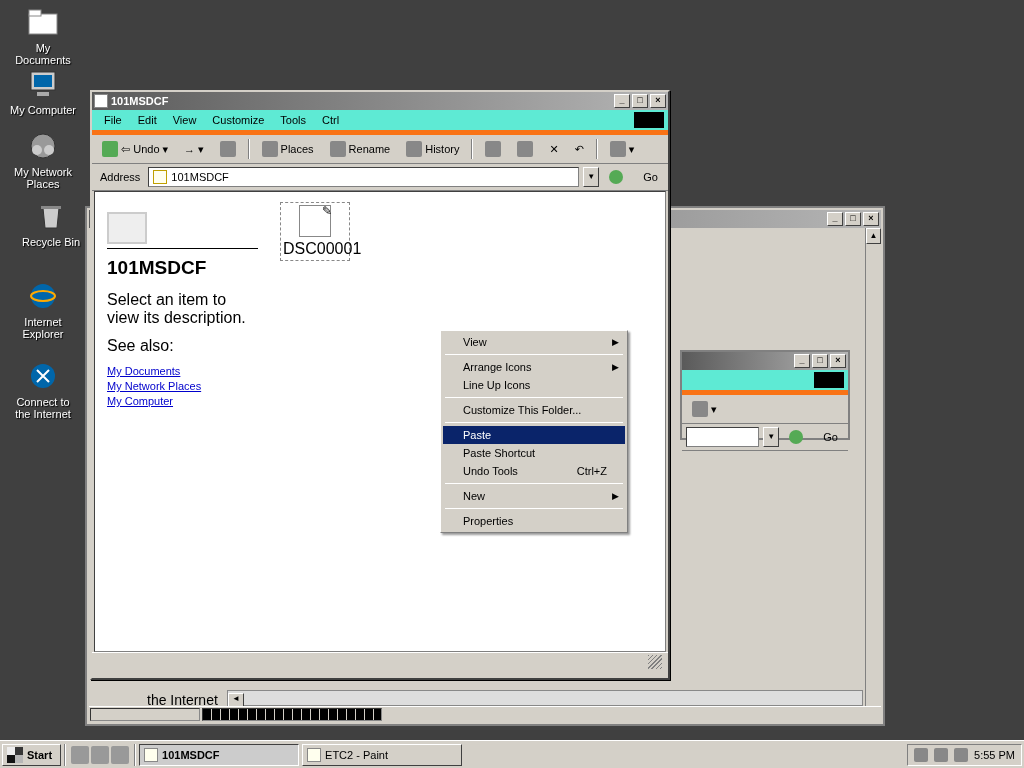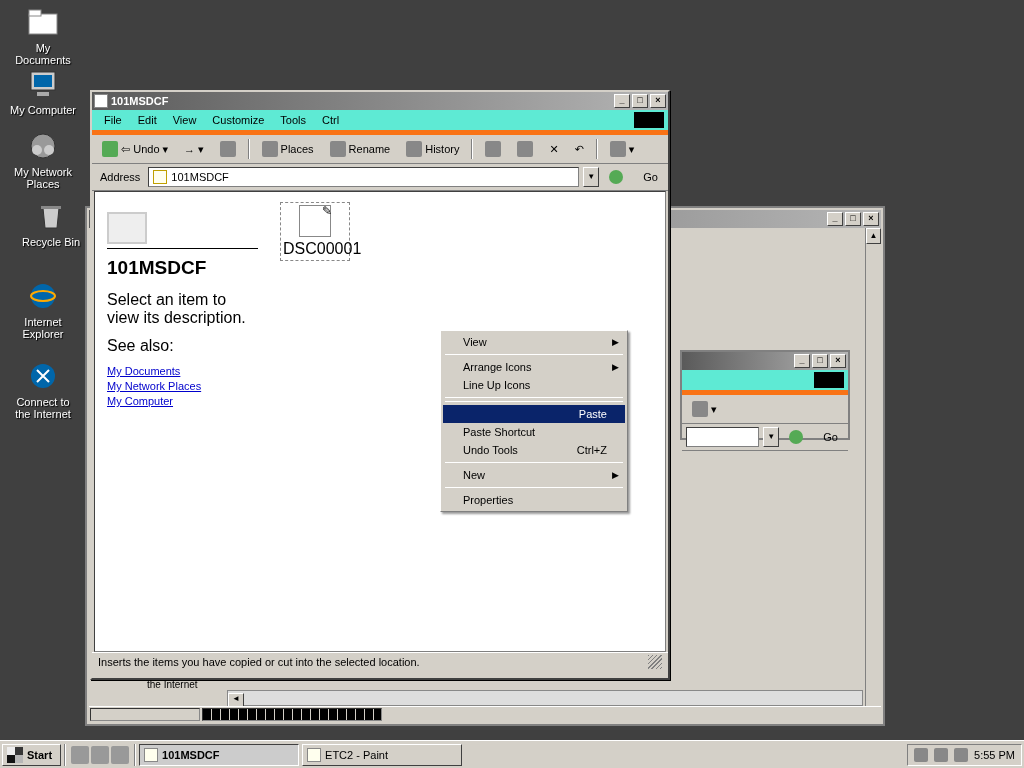--- a/index.html
+++ b/index.html
@@ -47,21 +47,21 @@
 .file-icon .fi-glyph { width:32px;height:32px; margin:0 auto 3px; background:#fff; border:1px solid #888; position:relative; }
 .file-icon .fi-glyph::after{content:"✎";position:absolute;right:-2px;top:-2px;font-size:12px;}
 .file-icon .fi-label { font-size:16px; }
 
 .statusbar { height:18px; border-top:1px solid #fff; padding:2px 6px; display:flex; align-items:center; }
 .grip { margin-left:auto; width:14px; height:14px; background: repeating-linear-gradient(135deg,#808080 0 1px, transparent 1px 3px); }
 
 
 .ctxmenu { position:absolute; width:188px; background:#d4d0c8; border:1px solid #808080; border-left-color:#fff; border-top-color:#fff; box-shadow:2px 2px 2px rgba(0,0,0,.4); padding:2px; z-index:100; }
 .ctxmenu .citem { height:18px; padding:0 18px 0 20px; display:flex; align-items:center; cursor:pointer; position:relative; }
-.ctxmenu .citem.hi { background:#0a246a; color:#fff;justify-content:flex-end; }
+.ctxmenu .citem.hi { background:#0a246a; color:#fff; }
 .ctxmenu .citem .shortcut { margin-left:auto; }
 .ctxmenu .citem .arrow { position:absolute; right:6px; font-size:9px; }
 .ctxmenu .csep { height:1px; background:#808080; border-bottom:1px solid #fff; margin:3px 2px; }
 
 
 .taskbar { position:absolute; left:0; right:0; bottom:0; height:28px; background:#d4d0c8; border-top:1px solid #fff; display:flex; align-items:center; padding:2px; gap:3px; }
 .startbtn { height:22px; padding:0 8px 0 4px; background:#d4d0c8; border:1px solid #fff; border-right-color:#404040; border-bottom-color:#404040; display:flex; align-items:center; gap:4px; font-weight:bold; cursor:pointer; }
 .startbtn .slogo { width:16px;height:16px; background: conic-gradient(#f00 0 90deg,#0f0 0 180deg,#00f 0 270deg,#ff0 0); filter:grayscale(1); }
 .tbsep { width:2px; height:22px; border-left:1px solid #808080; border-right:1px solid #fff; }
 .ql { display:flex; gap:2px; padding:0 2px; }
@@ -134,21 +134,21 @@
     <div class="sbtn" style="position:absolute;bottom:0;left:0;right:0;">▼</div>
   </div>
   <div style="position:absolute;left:2px;right:2px;top:2px;height:18px;" class="titlebar">
     <span class="t-title"></span>
     <div class="winbtns">
       <div class="winbtn">_</div>
       <div class="winbtn">□</div>
       <div class="winbtn">×</div>
     </div>
   </div>
-  <div style="position:absolute;left:60px;bottom:34px;font-size:10px;color:#000;">the Internet</div>
+  <div style="position:absolute;left:60px;bottom:16px;font-size:14px;color:#000;">the Internet</div>
   <div class="sb-track-h" style="bottom:18px;">
     <div class="sbtn">◄</div>
   </div>
   <div style="position:absolute;left:2px;bottom:2px;height:16px;right:2px;background:#d4d0c8;border-top:1px solid #fff;display:flex;">
     <div style="width:110px;border:1px inset #888;margin:1px;"></div>
     <div style="width:180px;border:1px inset #888;margin:1px;background:repeating-linear-gradient(90deg,#000 0 8px,#d4d0c8 8px 9px);"></div>
   </div>
 </div>
 
 <div class="bgwin" style="left:680px; top:350px; width:170px; height:90px;">
@@ -257,39 +257,41 @@
     </div>
     <div class="file-area">
       <div class="file-icon">
         <div class="fi-glyph"></div>
         <div class="fi-label">DSC00001</div>
       </div>
     </div>
   </div>
 
   <div class="statusbar">
-    <span>Inserts the items you have copied or cut into the selected location.</span>
     <div class="grip"></div>
   </div>
 </div>
 
 <div class="ctxmenu" style="left:440px; top:330px;">
   <div class="citem">
       <span>View</span>
       <span class="arrow">▶</span>
     </div>
   <div class="csep"></div>
   <div class="citem">
       <span>Arrange Icons</span>
       <span class="arrow">▶</span>
     </div>
   <div class="citem">
       <span>Line Up Icons</span>
     </div>
   <div class="csep"></div>
+  <div class="citem">
+      <span>Customize This Folder...</span>
+    </div>
   <div class="csep"></div>
   <div class="citem hi">
       <span>Paste</span>
     </div>
   <div class="citem">
       <span>Paste Shortcut</span>
     </div>
   <div class="citem">
       <span>Undo Tools</span>
       <span class="shortcut">Ctrl+Z</span>

